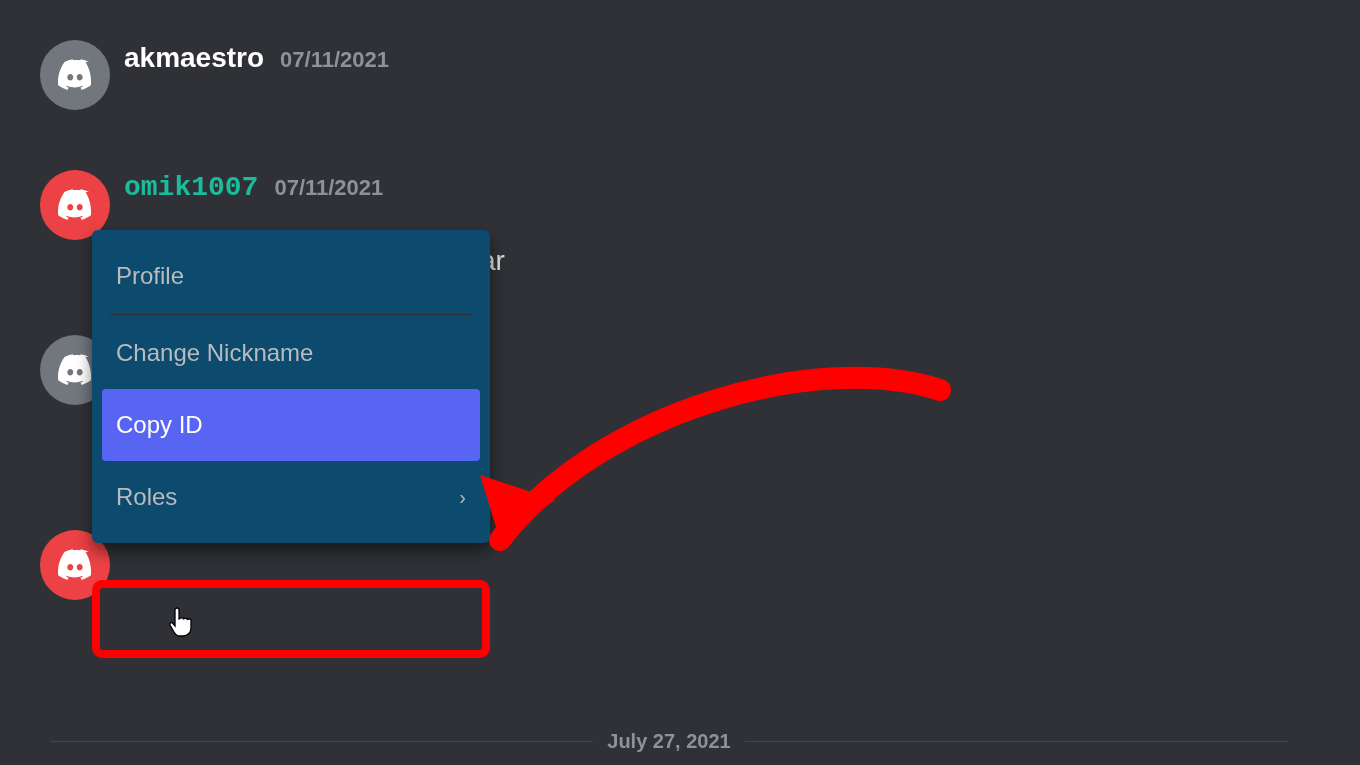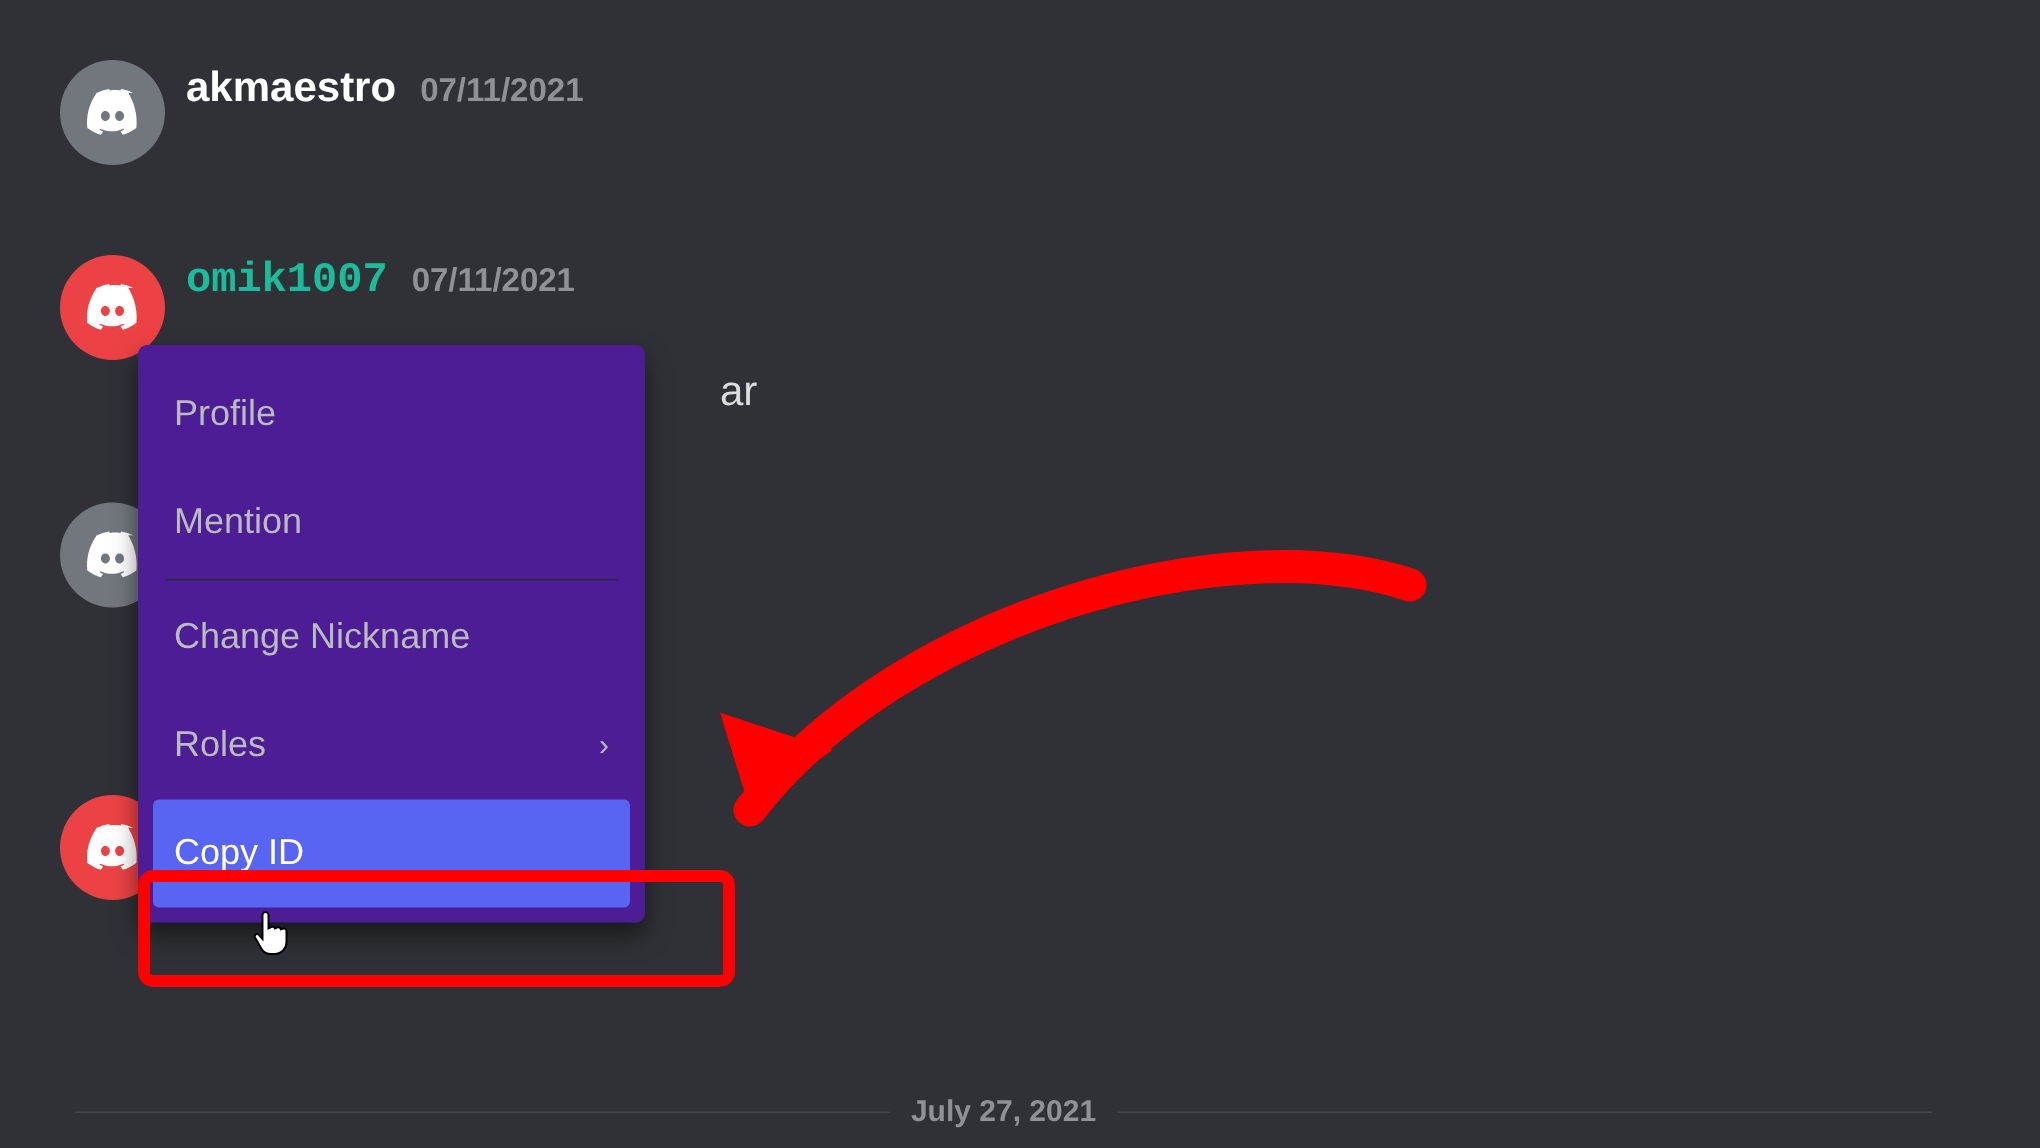--- a/index.html
+++ b/index.html
@@ -56,22 +56,22 @@
 
   
   .avatar.third { position: absolute; left: 40px; top: 335px; }
   .avatar.fourth { position: absolute; left: 40px; top: 530px; }
 
   
   .context-menu {
     position: absolute;
     left: 92px;
     top: 230px;
-    width: 338px;
-    background: #4c1d95;
+    width: 398px;
+    background: #0c4a6e;
     border-radius: 6px;
     padding: 10px 10px;
     box-shadow: 0 8px 16px rgba(0,0,0,0.5);
   }
   .menu-item {
     color: #b9bbbe;
     font-size: 24px;
     padding: 22px 14px;
     border-radius: 4px;
     display: flex;
@@ -192,33 +192,30 @@
   <div class="avatar red fourth">
     <svg viewBox="0 0 24 24">
       <path fill="#ffffff" d="M20 4.5c-1.5-.7-3-1.2-4.7-1.5l-.3.6c-1.3-.2-2.7-.2-4 0l-.3-.6C9 3.3 7.5 3.8 6 4.5 2.8 9.1 2 13.5 2.4 17.9c1.8 1.3 3.5 2.1 5.2 2.6l.8-1.3c-.5-.2-1-.4-1.4-.7l.3-.3c2.9 1.3 6 1.3 8.9 0l.3.3c-.5.3-.9.5-1.4.7l.8 1.3c1.7-.5 3.4-1.3 5.2-2.6.5-5.1-.8-9.5-3.1-13.4zM9.3 15.2c-.9 0-1.7-.8-1.7-1.9s.7-1.9 1.7-1.9 1.7.9 1.7 1.9-.8 1.9-1.7 1.9zm5.4 0c-.9 0-1.7-.8-1.7-1.9s.7-1.9 1.7-1.9 1.7.9 1.7 1.9-.8 1.9-1.7 1.9z"></path>
     </svg>
   </div>
 
   <div class="context-menu">
     <div class="menu-item">
       <span>Profile</span>
     </div>
-    <div class="menu-item">
-      <span>Mention</span>
-    </div>
     <div class="menu-divider"></div>
     <div class="menu-item">
       <span>Change Nickname</span>
     </div>
+    <div class="menu-item selected">
+      <span>Copy ID</span>
+    </div>
     <div class="menu-item">
       <span>Roles</span>
       <span class="menu-chevron">›</span>
-    </div>
-    <div class="menu-item selected">
-      <span>Copy ID</span>
     </div>
   </div>
 
   <div class="highlight-box"></div>
 
   <svg class="arrow-annotation" viewBox="0 0 530 260">
     <path d="M 500 30 C 380 -10, 160 50, 60 180" stroke="#ff0000" stroke-width="22" fill="none" stroke-linecap="round"></path>
     <polygon points="60,180 115,140 40,115" fill="#ff0000"></polygon>
   </svg>
 

